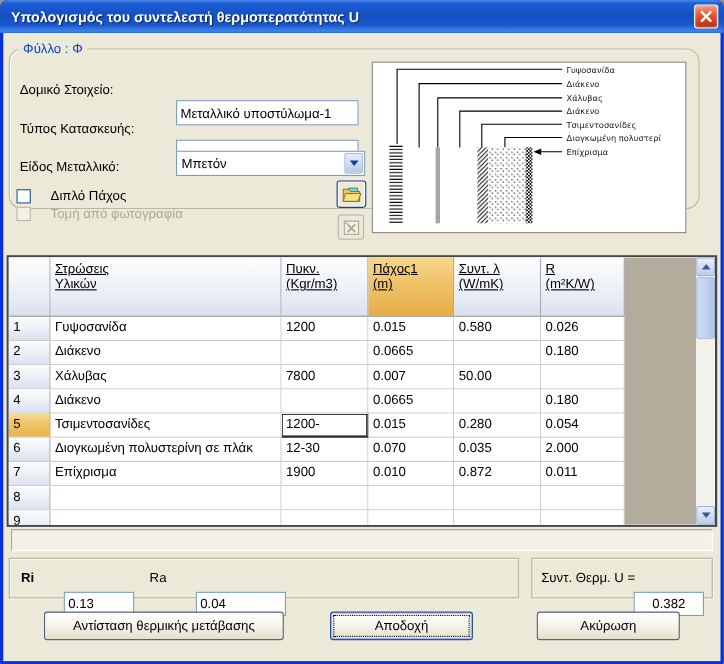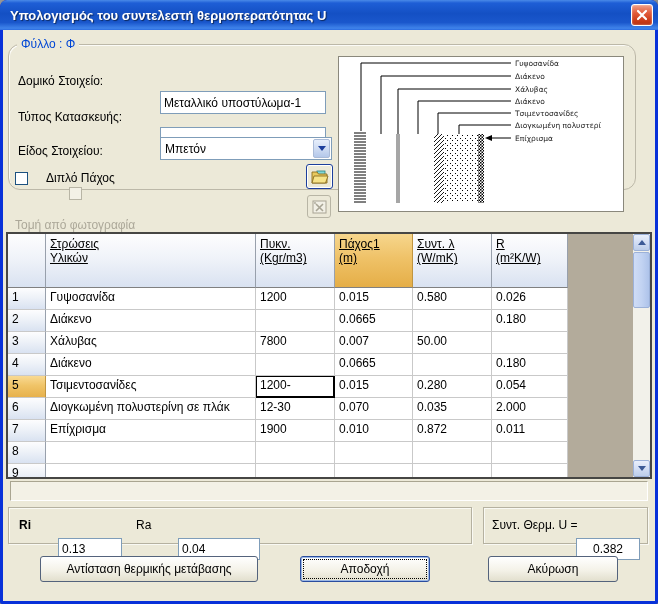--- a/index.html
+++ b/index.html
@@ -139,34 +139,34 @@
     <div class="groupbox">
       <span class="groupbox-legend">Φύλλο : Φ</span>
     </div>
 
     <span class="fld-label" style="left:15px; top:44px;">Δομικό Στοιχείο:</span>
     <input class="textbox" style="left: 157px; top: 37px; width: 166px; height: 23px;" value="Μεταλλικό υποστύλωμα-1">
 
     <span class="fld-label" style="left:15px; top:80px;">Τύπος Κατασκευής:</span>
     <input class="textbox" style="left: 157px; top: 73px; width: 166px; height: 23px;" value="">
 
-    <span class="fld-label" style="left:15px; top:114px;">Είδος Στοιχείου:</span>
+    <span class="fld-label" style="left:15px; top:114px;">Είδος Μεταλλικό:</span>
     <div class="combo" style="left:157px; top:107px; width:172px; height:23px;">
       <span class="combo-value">Μπετόν</span>
       <span class="combo-btn">
         <span class="combo-arrow"></span>
       </span>
     </div>
 
     <label class="checkrow" style="left:12px; top:141px;">
       <span class="cb"></span>
       <span class="cb-label">Διπλό Πάχος</span>
     </label>
 
-    <label class="checkrow disabled" style="left:12px; top:157px;flex-direction:column;">
+    <label class="checkrow disabled" style="left:12px; top:157px;">
       <span class="cb"></span>
       <span class="cb-label">Τομή από φωτογραφία</span>
     </label>
 
     <div class="tool-btn" style="left:303px; top:134px;">
       <svg width="18" height="15" viewBox="0 0 18 15">
         <rect x="6" y="2" width="8" height="5" fill="#7fd8d8" stroke="#2a7f7f" stroke-width="0.8"></rect>
         <path d="M1 3 h5 l1.5 2 H16 v9 H1 z" fill="#e8c95e" stroke="#8a6d1f" stroke-width="0.9"></path>
         <path d="M3 7 h14 l-2.5 7 H1 z" fill="#f6e389" stroke="#8a6d1f" stroke-width="0.9"></path>
       </svg>

